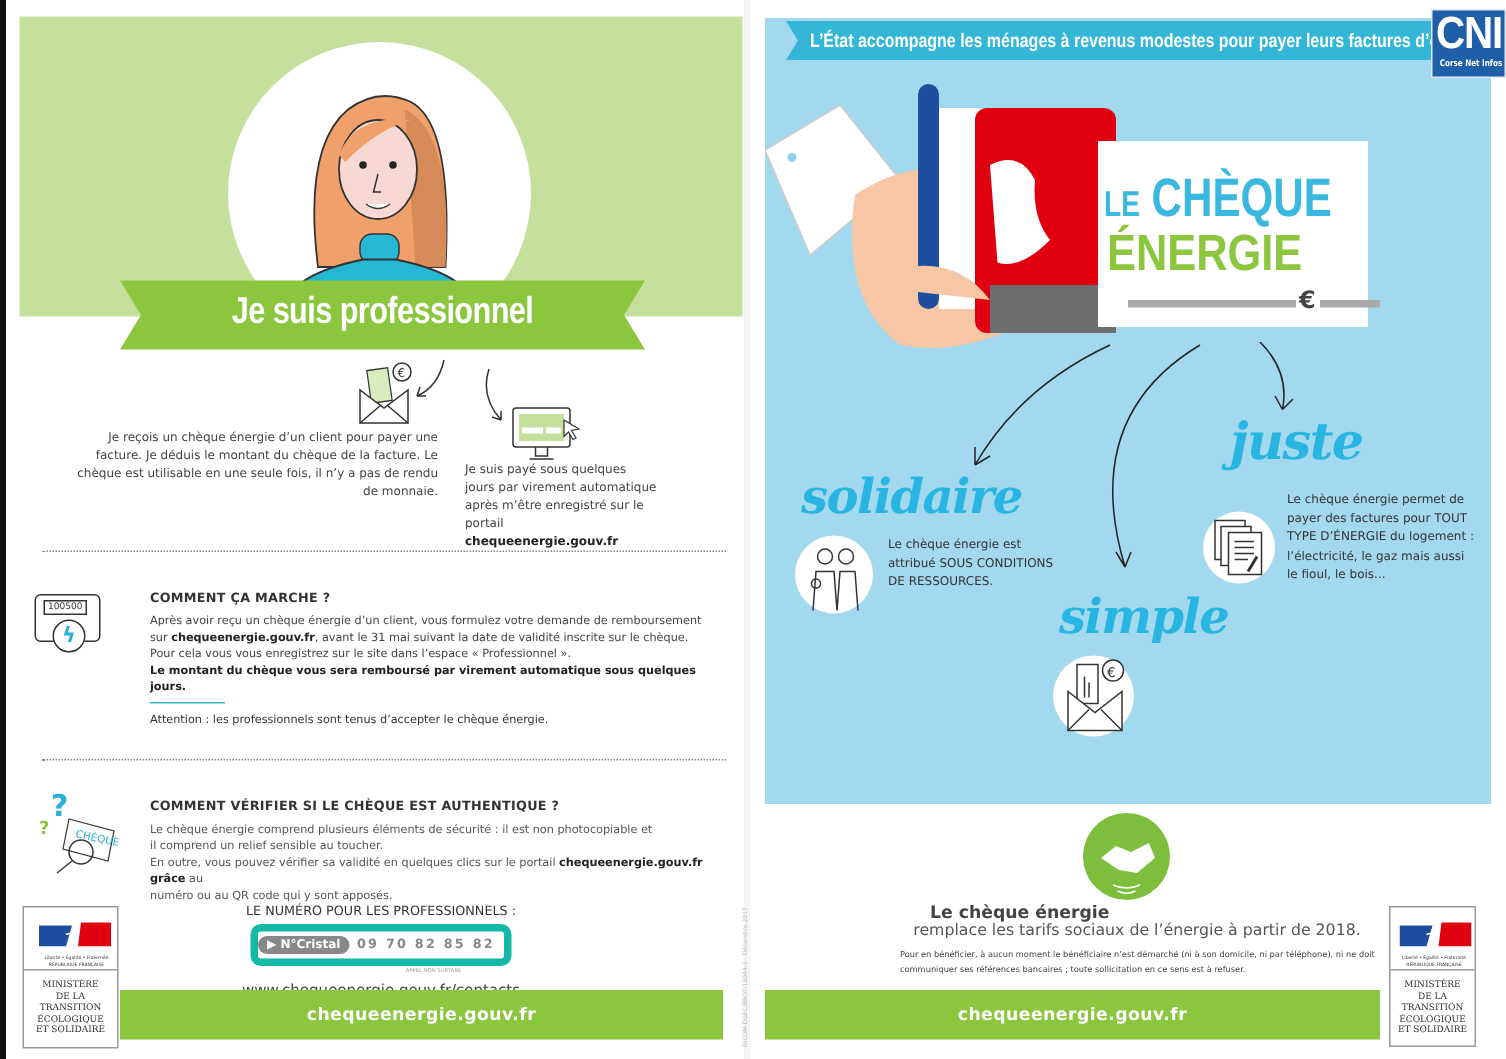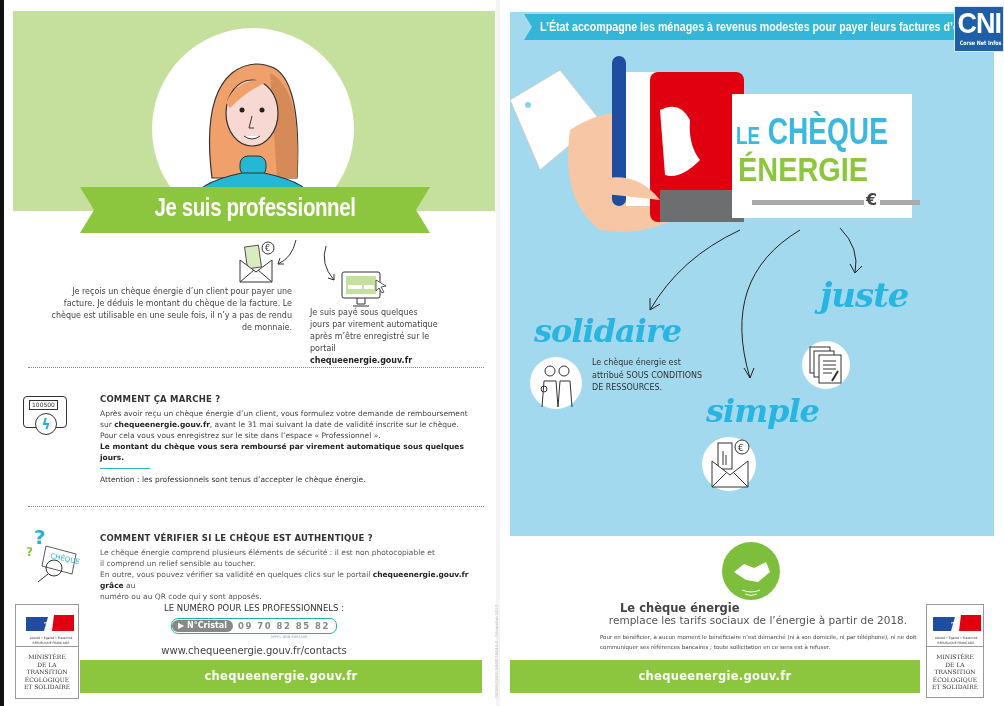--- a/index.html
+++ b/index.html
@@ -24,21 +24,21 @@
 .sec1{position:absolute;left:96px;top:394px;width:380px}
 .sec2{position:absolute;left:96px;top:533px;width:380px}
 .att{position:absolute;left:96px;top:475px;font-size:7.5px;color:#333}
 .teal-line{position:absolute;left:96px;top:468px;width:50px;height:1px;background:#34b6c9}
 .logo-box{position:absolute;border:1px solid #999;background:#fff}
 .logo-flag{position:absolute;left:10px;top:8px;width:48px;height:18px}
 .logo-rep{position:absolute;left:6px;top:31px;width:58px;font-size:3px;color:#333;text-align:center}
 .logo-min{position:absolute;left:0;width:100%;text-align:center;font-family:"DejaVu Serif",serif;font-size:6px;line-height:7.5px;color:#333}
 .phone{position:absolute;left:130px;top:603px;width:240px;text-align:center}
 .phone-h{font-size:8.5px;color:#333}
-.cristal{display:inline-flex;align-items:center;margin-top:3px;border:1px solid #14b8a6;border-radius:7px;height:16px;overflow:hidden}
+.cristal{display:inline-flex;align-items:center;margin-top:3px;border:5px solid #14b8a6;border-radius:7px;height:28px;overflow:hidden}
 .cristal-l{background:#888;color:#fff;font-size:8px;font-weight:bold;padding:0 6px;height:12px;line-height:12px;border-radius:6px}
 .cristal-n{color:#888;font-size:8.5px;font-weight:bold;letter-spacing:1.5px;padding:0 6px 0 5px}
 .appel{font-size:3.5px;color:#999;margin-top:1px;padding-left:70px}
 .contacts{font-size:10px;color:#444;margin-top:6px}
 .greenbar{position:absolute;background:#8cc63f;color:#fff;font-weight:bold;font-size:11.5px;text-align:center;letter-spacing:0.3px}
 .vtext{position:absolute;font-size:4px;color:#bbb;transform:rotate(-90deg);transform-origin:left top;white-space:nowrap}
 
 .rp{position:absolute;left:500px;top:0;width:504px;height:706px;background:#fff}
 .rp-blue{position:absolute;left:10px;top:12px;width:484px;height:524px;background:#a3d9ee}
 .banner{position:absolute;left:24px;top:14px;width:440px;height:26px;background:#34b6d9}
@@ -237,20 +237,21 @@
     <div class="script" style="left:320px;top:275px;font-size:34px">juste</div>
     <div class="icon-circle" style="left:302px;top:341px;width:48px;height:48px">
       <svg width="48" height="48" viewBox="0 0 48 48">
           <rect x="8" y="6" width="20" height="26" fill="#fff" stroke="#333"></rect>
           <rect x="12" y="10" width="20" height="26" fill="#fff" stroke="#333"></rect>
           <rect x="17" y="14" width="22" height="28" fill="#fff" stroke="#333"></rect>
           <path d="M21 20 H34 M21 24 H34 M21 28 H34 M21 32 H30" stroke="#333"></path>
           <path d="M36 30 L30 40" stroke="#333" stroke-width="2"></path>
         </svg>
     </div>
+    <div class="rtext" style="left:358px;top:327px;width:125px">Le chèque énergie permet de payer des factures pour TOUT TYPE D’ÉNERGIE du logement : l’électricité, le gaz mais aussi le fioul, le bois...</div>
 
     <div class="script" style="left:206px;top:392px;font-size:32px">simple</div>
     <div class="icon-circle" style="left:202px;top:437px;width:54px;height:54px">
       <svg width="54" height="54" viewBox="0 0 54 54">
           <rect x="16" y="6" width="14" height="26" fill="#fff" stroke="#333"></rect>
           <path d="M21 14 V28 M24 18 V28" stroke="#333"></path>
           <path d="M10 24 L10 50 L46 50 L46 24 L28 38 Z" fill="#fff" stroke="#333"></path>
           <path d="M10 50 L24 36 M46 50 L32 36" stroke="#333"></path>
           <circle cx="40" cy="10" r="7" fill="#fff" stroke="#333"></circle>
           <text x="36" y="14" font-size="9" fill="#333">€</text>

